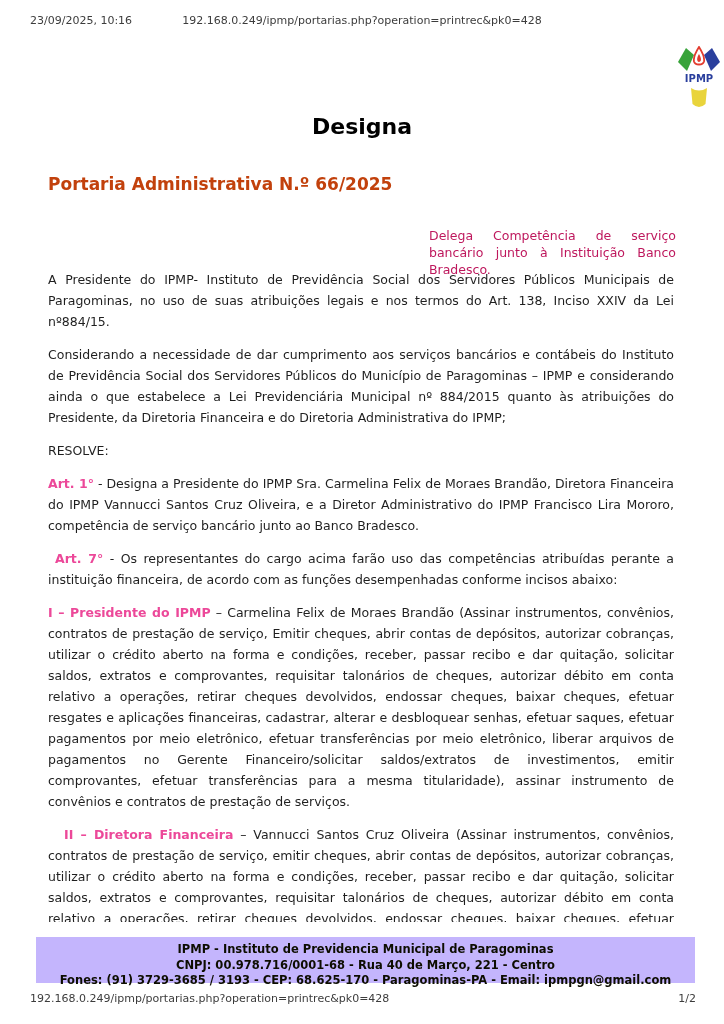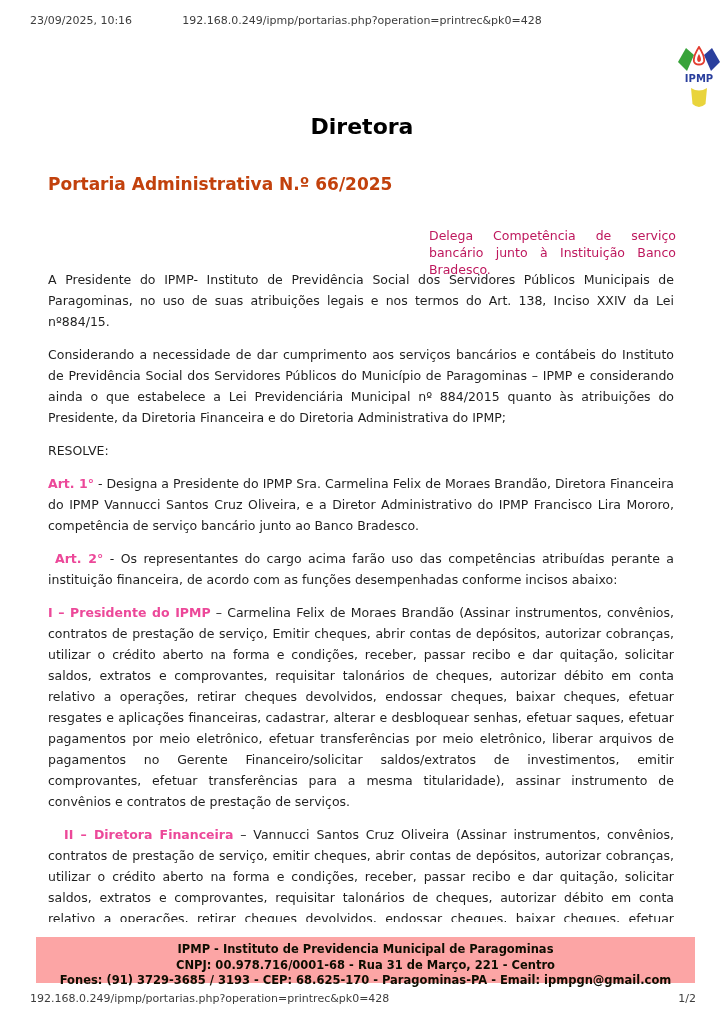--- a/index.html
+++ b/index.html
@@ -26,21 +26,21 @@
   .content { position:absolute; top:257px; left:48px; right:50px; bottom:90px;
     overflow:hidden; font-size:12.5px; line-height:21px; text-align:justify; }
   .content { padding-top:12px; }
   .par { margin-bottom:12px; }
   .par b { color:#ec4899; }
   .par-indent-sm { text-indent:7px; }
   .par-indent-md { text-indent:16px; }
   .justify-last { text-align-last:justify; }
   
   .org-footer { position:absolute; top:937px; left:36px; width:659px; height:46px;
-    background:#fca5a5; text-align:center; padding-top:5px;
+    background:#c4b5fd; text-align:center; padding-top:5px;
     font-size:11.5px; font-weight:bold; line-height:15.5px; color:#0d0d00; }
   
   .print-footer { position:absolute; top:992px; left:30px; right:28px;
     display:flex; justify-content:space-between; font-size:11px; color:#3c3c3c; }
 </style>
 </head>
 <body>
 
 <div class="page">
 
@@ -54,39 +54,39 @@
       <polygon points="12,2 20,9 13,25 4,16" fill="#38a33a"></polygon>
       <polygon points="38,2 46,16 37,25 30,9" fill="#2a3f9d"></polygon>
       <path d="M25 1 C21.5 6.5 19 11 20 15.5 C21 19.5 29 19.5 30 15.5 C31 11 28.5 6.5 25 1 Z" fill="#ffffff" stroke-width="1.8" stroke="#e23b2e"></path>
       <path d="M25 8 C23.3 11 22.6 13 23.5 15 C24.3 16.6 26.3 16.2 26.8 14.6 C27.4 12.5 26.4 10.4 25 8 Z" fill="#e23b2e"></path>
       <rect x="8" y="26" width="34" height="12" fill="#ffffff"></rect>
       <text x="25" y="36" font-size="10" font-weight="bold" text-anchor="middle" font-family="DejaVu Sans, sans-serif" fill="#2a3f9d">IPMP</text>
       <path d="M17 42 Q25 47 33 42 L31.5 58 Q25 64 18.5 58 Z" fill="#e9d43c"></path>
     </svg>
   </div>
 
-  <h1 class="doc-title">Diretora</h1>
+  <h1 class="doc-title">Designa</h1>
 
   <h2 class="doc-subtitle">Portaria Administrativa N.º 66/2025</h2>
 
   <div class="epigraph">Delega Competência de serviço bancário junto à Instituição Banco Bradesco.</div>
 
   <div class="content">
     <p class="par"><b></b><span>A Presidente do IPMP- Instituto de Previdência Social dos Servidores Públicos Municipais de Paragominas, no uso de suas atribuições legais e nos termos do Art. 138, Inciso XXIV da Lei nº884/15.</span></p>
     <p class="par"><b></b><span>Considerando a necessidade de dar cumprimento aos serviços bancários e contábeis do Instituto de Previdência Social dos Servidores Públicos do Município de Paragominas – IPMP e considerando ainda o que estabelece a Lei Previdenciária Municipal nº 884/2015 quanto às atribuições do Presidente, da Diretoria Financeira e do Diretoria Administrativa do IPMP;</span></p>
     <p class="par"><b></b><span>RESOLVE:</span></p>
     <p class="par"><b>Art. 1°</b><span> - Designa a Presidente do IPMP Sra. Carmelina Felix de Moraes Brandão, Diretora Financeira do IPMP Vannucci Santos Cruz Oliveira, e a Diretor Administrativo do IPMP Francisco Lira Mororo, competência de serviço bancário junto ao Banco Bradesco.</span></p>
-    <p class="par par-indent-sm"><b>Art. 2°</b><span> - Os representantes do cargo acima farão uso das competências atribuídas perante a instituição financeira, de acordo com as funções desempenhadas conforme incisos abaixo:</span></p>
+    <p class="par par-indent-sm"><b>Art. 7°</b><span> - Os representantes do cargo acima farão uso das competências atribuídas perante a instituição financeira, de acordo com as funções desempenhadas conforme incisos abaixo:</span></p>
     <p class="par"><b>I – Presidente do IPMP</b><span> – Carmelina Felix de Moraes Brandão (Assinar instrumentos, convênios, contratos de prestação de serviço, Emitir cheques, abrir contas de depósitos, autorizar cobranças, utilizar o crédito aberto na forma e condições, receber, passar recibo e dar quitação, solicitar saldos, extratos e comprovantes, requisitar talonários de cheques, autorizar débito em conta relativo a operações, retirar cheques devolvidos, endossar cheques, baixar cheques, efetuar resgates e aplicações financeiras, cadastrar, alterar e desbloquear senhas, efetuar saques, efetuar pagamentos por meio eletrônico, efetuar transferências por meio eletrônico, liberar arquivos de pagamentos no Gerente Financeiro/solicitar saldos/extratos de investimentos, emitir comprovantes, efetuar transferências para a mesma titularidade), assinar instrumento de convênios e contratos de prestação de serviços.</span></p>
     <p class="par par-indent-md justify-last"><b>II – Diretora Financeira</b><span> – Vannucci Santos Cruz Oliveira (Assinar instrumentos, convênios, contratos de prestação de serviço, emitir cheques, abrir contas de depósitos, autorizar cobranças, utilizar o crédito aberto na forma e condições, receber, passar recibo e dar quitação, solicitar saldos, extratos e comprovantes, requisitar talonários de cheques, autorizar débito em conta relativo a operações, retirar cheques devolvidos, endossar cheques, baixar cheques, efetuar resgates e aplicações financeiras, cadastrar, alterar e desbloquear senhas, efetuar saques, efetuar pagamentos por meio eletrônico, efetuar transferências por meio eletrônico, liberar arquivos de pagamentos no Gerente Financeiro/solicitar saldos/extratos de investimentos, emitir comprovantes, efetuar</span></p>
   </div>
 
   <div class="org-footer">
     <div>IPMP - Instituto de Previdencia Municipal de Paragominas</div>
-    <div>CNPJ: 00.978.716/0001-68 - Rua 31 de Março, 221 - Centro</div>
+    <div>CNPJ: 00.978.716/0001-68 - Rua 40 de Março, 221 - Centro</div>
     <div>Fones: (91) 3729-3685 / 3193 - CEP: 68.625-170 - Paragominas-PA - Email: ipmpgn@gmail.com</div>
   </div>
 
   <div class="print-footer">
     <span>192.168.0.249/ipmp/portarias.php?operation=printrec&amp;pk0=428</span>
     <span>1/2</span>
   </div>
 
 </div>
 

